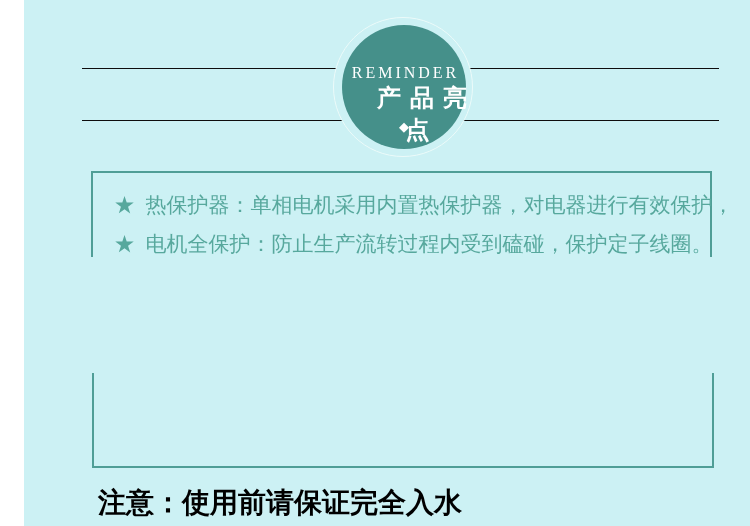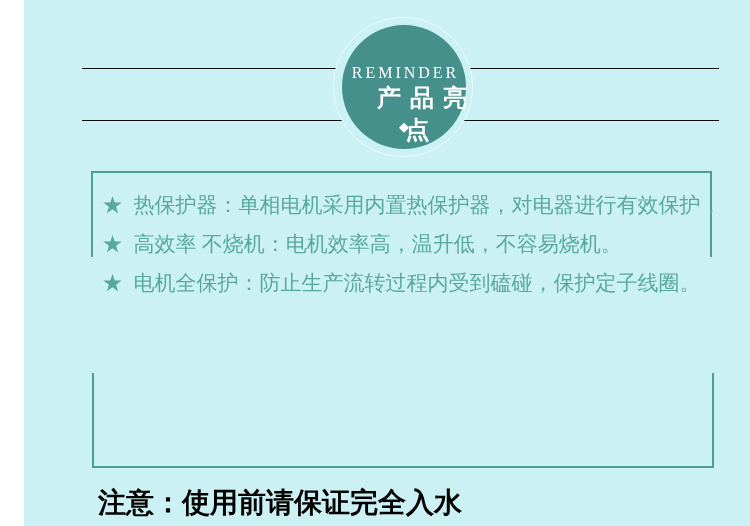--- a/index.html
+++ b/index.html
@@ -67,21 +67,21 @@
   
   .features{
     position:absolute;left:70px;top:186px;width:640px;
     color:#57a89d;
     font-size:21px;
   }
   .feat-line{
     height:39px;line-height:39px;
     white-space:pre;
   }
-  .feat-line.starred{padding-left:8px;}
+  .feat-line.starred{padding-left:20px;}
   
   .notice{
     position:absolute;left:74px;top:484px;
     font-family:"Liberation Sans","DejaVu Sans",sans-serif;
     font-weight:bold;
     font-size:28px;
     color:#000000;
     white-space:pre;
   }
 </style>
@@ -98,19 +98,18 @@
     <div class="badge-en">REMINDER</div>
     <div class="badge-zh">产品亮点</div>
     <div class="badge-diamond">◆</div>
   </div>
 
   <div class="bracket bracket-top"></div>
   <div class="bracket bracket-bottom"></div>
 
   <div class="features">
     <div class="feat-line starred">★  热保护器：单相电机采用内置热保护器，对电器进行有效保护，</div>
-    <div class="feat-line starred">★  高效率 不烧机：电机效率高，温升低，不容易烧机。</div>
     <div class="feat-line starred">★  电机全保护：防止生产流转过程内受到磕碰，保护定子线圈。</div>
   </div>
 
   <div class="notice">注意：使用前请保证完全入水</div>
 
 </div>
 
 </body></html>

